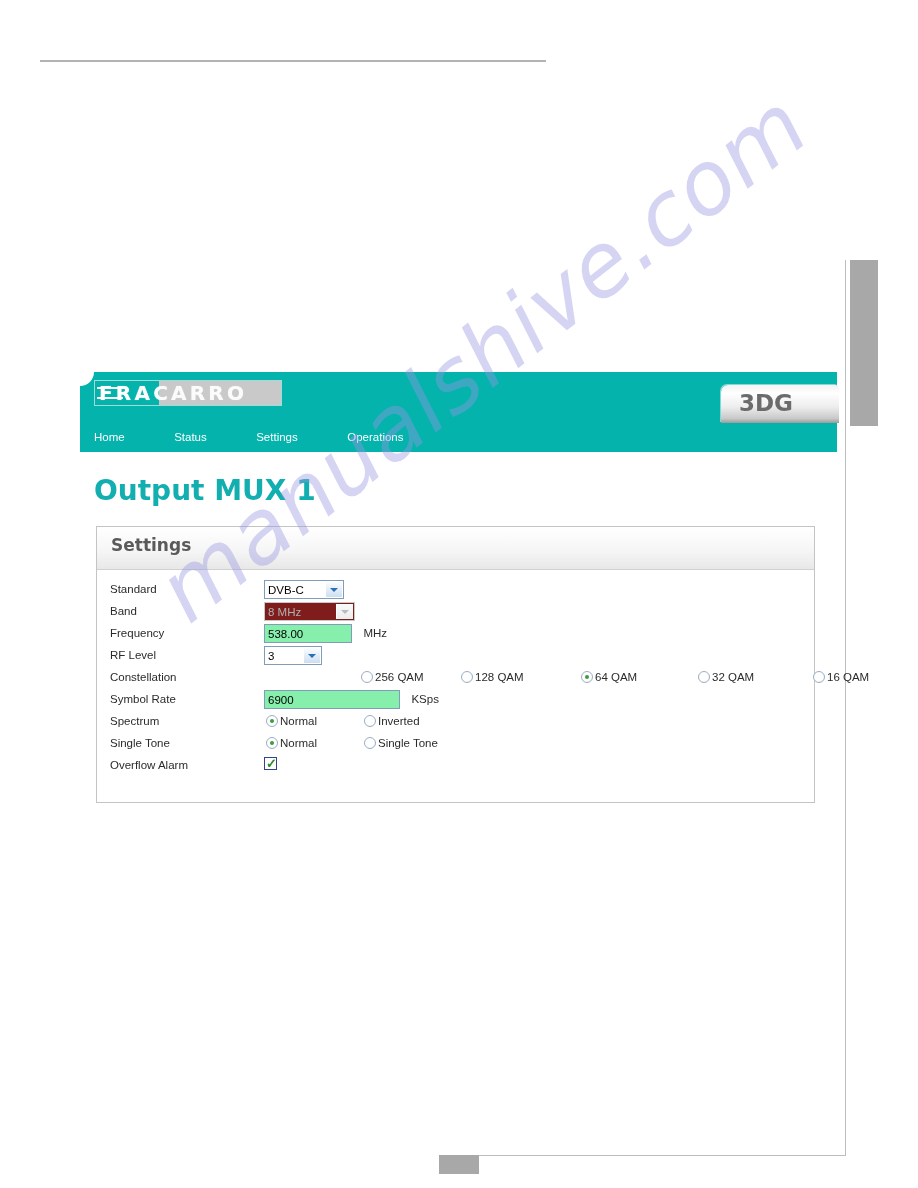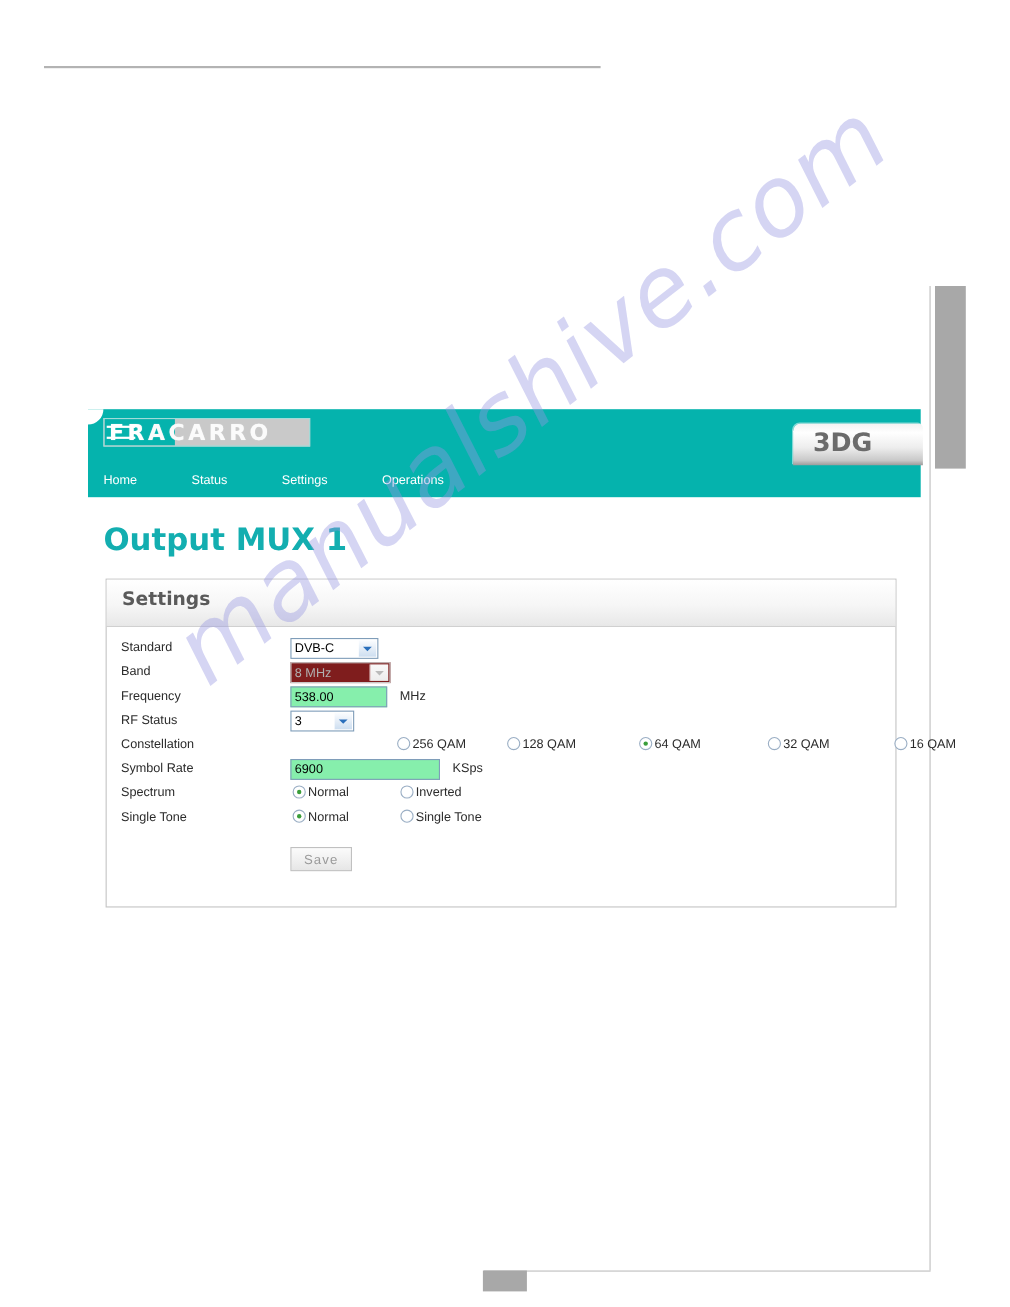--- a/index.html
+++ b/index.html
@@ -468,21 +468,21 @@
 
       <div class="row">
         <span class="lbl">Frequency</span>
         <span class="ctl">
           <span class="xpinput" style="width:88px">538.00</span>
           <span class="unit">MHz</span>
         </span>
       </div>
 
       <div class="row">
-        <span class="lbl">RF Status</span>
+        <span class="lbl">RF Level</span>
         <span class="ctl">
           <span class="xpselect" style="width:58px">
             <span class="val">3</span>
             <span class="arw"></span>
           </span>
         </span>
       </div>
 
       <div class="row">
         <span class="lbl">Constellation</span>
@@ -524,24 +524,27 @@
       <div class="row">
         <span class="lbl">Single Tone</span>
         <span class="radio-opt" style="left:169px">
           <span class="rdo on"></span><span>Normal</span>
         </span>
         <span class="radio-opt" style="left:267px">
           <span class="rdo"></span><span>Single Tone</span>
         </span>
       </div>
 
-
-      <div class="row" style="height:44px">
-        <div class="savebtn">Save</div>
-      </div>
+      <div class="row">
+        <span class="lbl">Overflow Alarm</span>
+        <span class="chk">
+          <span class="tick">✓</span>
+        </span>
+      </div>
+
 
     </div>
   </div>
 </div>
 
 <div class="watermark">
   <span>manualshive.com</span>
 </div>
 
 </body></html>

